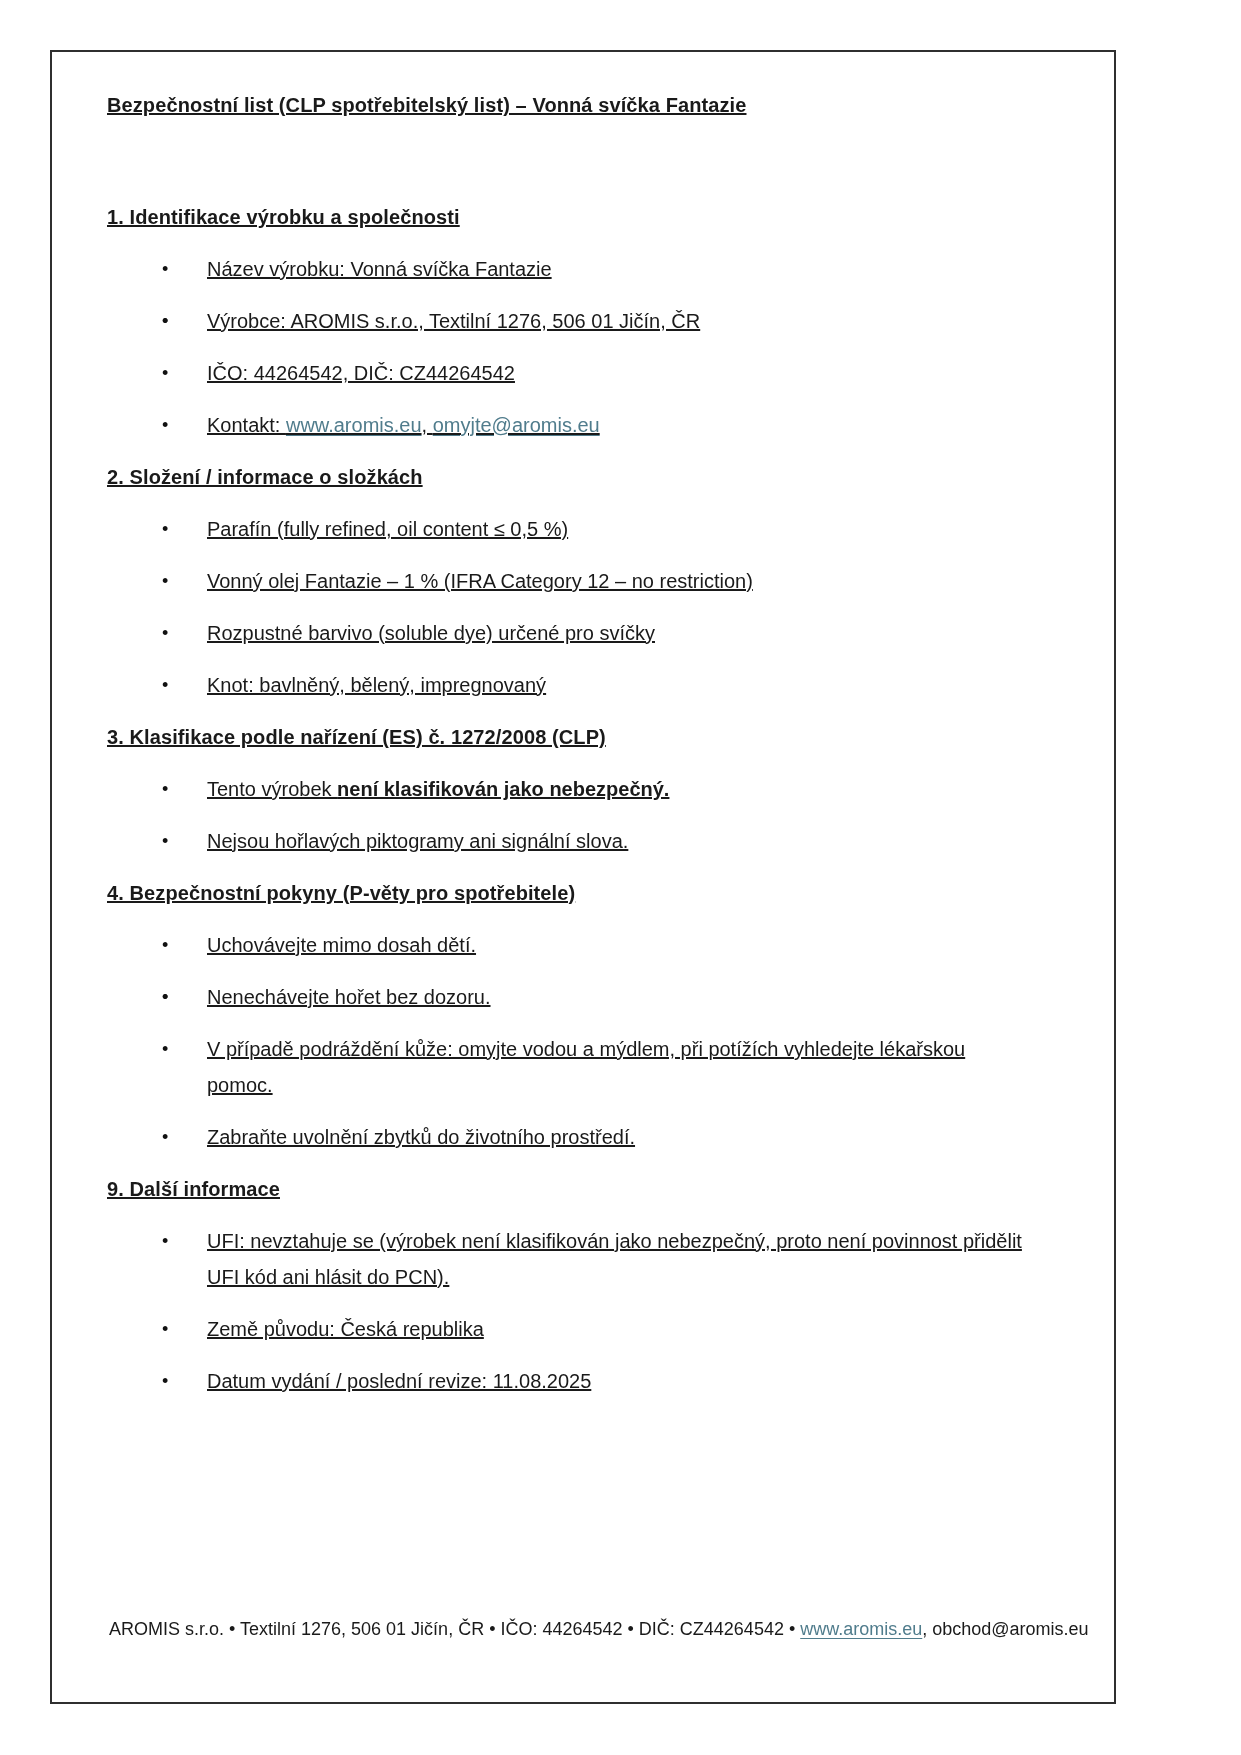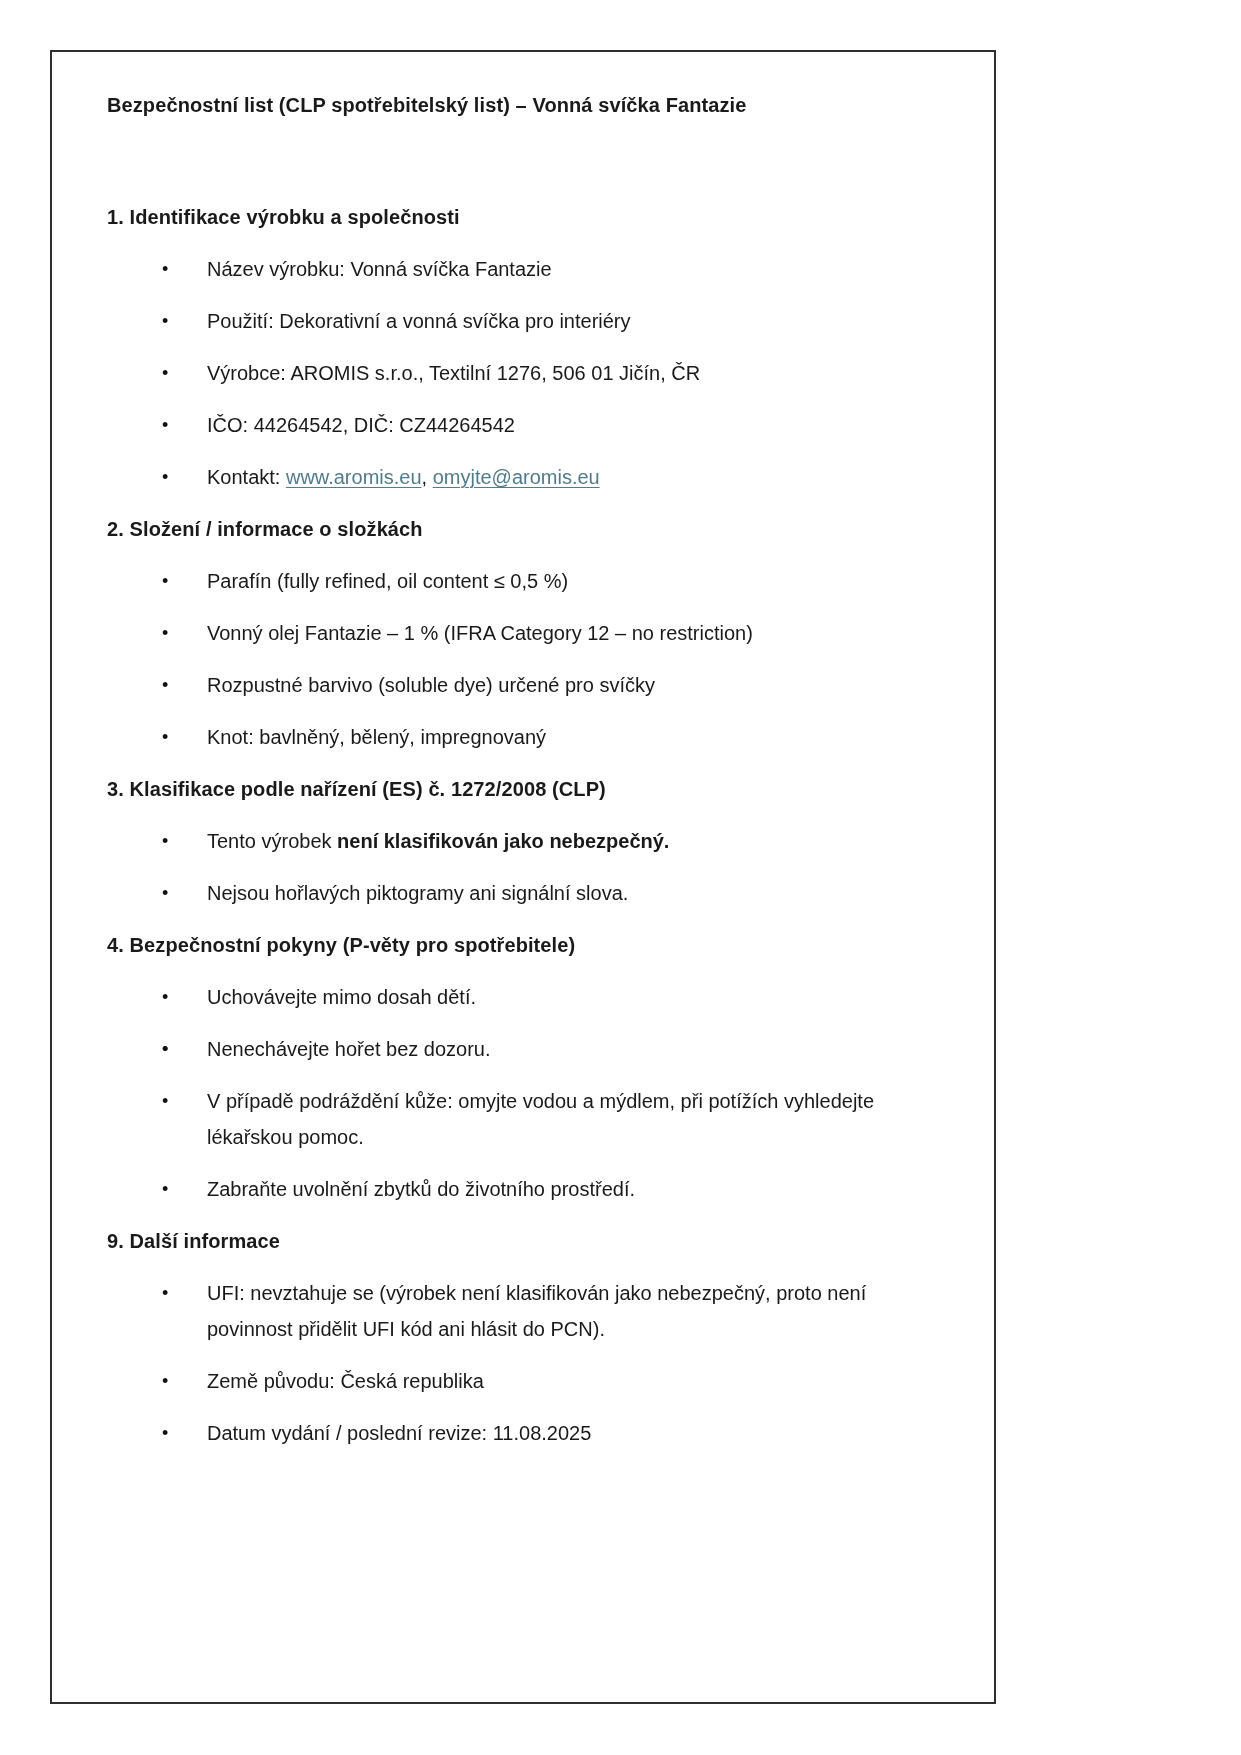--- a/index.html
+++ b/index.html
@@ -11,26 +11,27 @@
   body {
     position: relative;
     width: 1241px;
     height: 1755px;
     color: var(--text-color, #1a1a1a);
   }
   .page {
     position: absolute;
     left: 50px;
     top: 50px;
-    width: 946px;
+    width: 1066px;
     height: 1654px;
     box-sizing: border-box;
     border: 2px solid var(--border-color, #2f2f2f);
     padding: 35px 87px 0 55px;
     background: #ffffff;
+    text-decoration: underline;
   }
   .doc-title {
     font-size: 20px;
     font-weight: bold;
     line-height: 36px;
     margin: 0 0 76px 0;
     letter-spacing: 0.1px;
   }
   .sec-heading {
     font-size: 20px;
@@ -81,21 +82,21 @@
 </head>
 <body>
 
 <div class="page">
   <h1 class="doc-title">Bezpečnostní list (CLP spotřebitelský list) – Vonná svíčka Fantazie</h1>
 
   <div id="sections">
       <h2 class="sec-heading">1. Identifikace výrobku a společnosti</h2>
       <ul class="bullets">
         <li><span class="dot">•</span><span class="seg">Název výrobku: Vonná svíčka Fantazie</span></li>
-        <li><span class="dot">•</span><span class="seg">Použití: Dekorativní a vonná svíčka pro interiéry</span></li>
+        <li><span class="dot">•</span></li>
         <li><span class="dot">•</span><span class="seg">Výrobce: AROMIS s.r.o., Textilní 1276, 506 01 Jičín, ČR</span></li>
         <li><span class="dot">•</span><span class="seg">IČO: 44264542, DIČ: CZ44264542</span></li>
         <li><span class="dot">•</span><span class="seg">Kontakt: </span><a href="#" class="link">www.aromis.eu</a><span class="seg">, </span><a href="#" class="link">omyjte@aromis.eu</a></li>
       </ul>
       <h2 class="sec-heading">2. Složení / informace o složkách</h2>
       <ul class="bullets">
         <li><span class="dot">•</span><span class="seg">Parafín (fully refined, oil content ≤ 0,5 %)</span></li>
         <li><span class="dot">•</span><span class="seg">Vonný olej Fantazie – 1 % (IFRA Category 12 – no restriction)</span></li>
         <li><span class="dot">•</span><span class="seg">Rozpustné barvivo (soluble dye) určené pro svíčky</span></li>
         <li><span class="dot">•</span><span class="seg">Knot: bavlněný, bělený, impregnovaný</span></li>
@@ -114,13 +115,14 @@
         <li><span class="dot">•</span><span class="seg">Zabraňte uvolnění zbytků do životního prostředí.</span></li>
       </ul>
       <h2 class="sec-heading">9. Další informace</h2>
       <ul class="bullets">
         <li><span class="dot">•</span><span class="seg">UFI: nevztahuje se (výrobek není klasifikován jako nebezpečný, proto není povinnost přidělit UFI kód ani hlásit do PCN).</span></li>
         <li><span class="dot">•</span><span class="seg">Země původu: Česká republika</span></li>
         <li><span class="dot">•</span><span class="seg">Datum vydání / poslední revize: 11.08.2025</span></li>
       </ul>
     </div>
 
+  <div class="footer" id="footer"><span class="seg">AROMIS s.r.o. • Textilní 1276, 506 01 Jičín, ČR • IČO: 44264542 • DIČ: CZ44264542 • </span><a href="#" class="link">www.aromis.eu</a><span class="seg">, obchod@aromis.eu</span></div>
 </div>
 
 </body></html>

